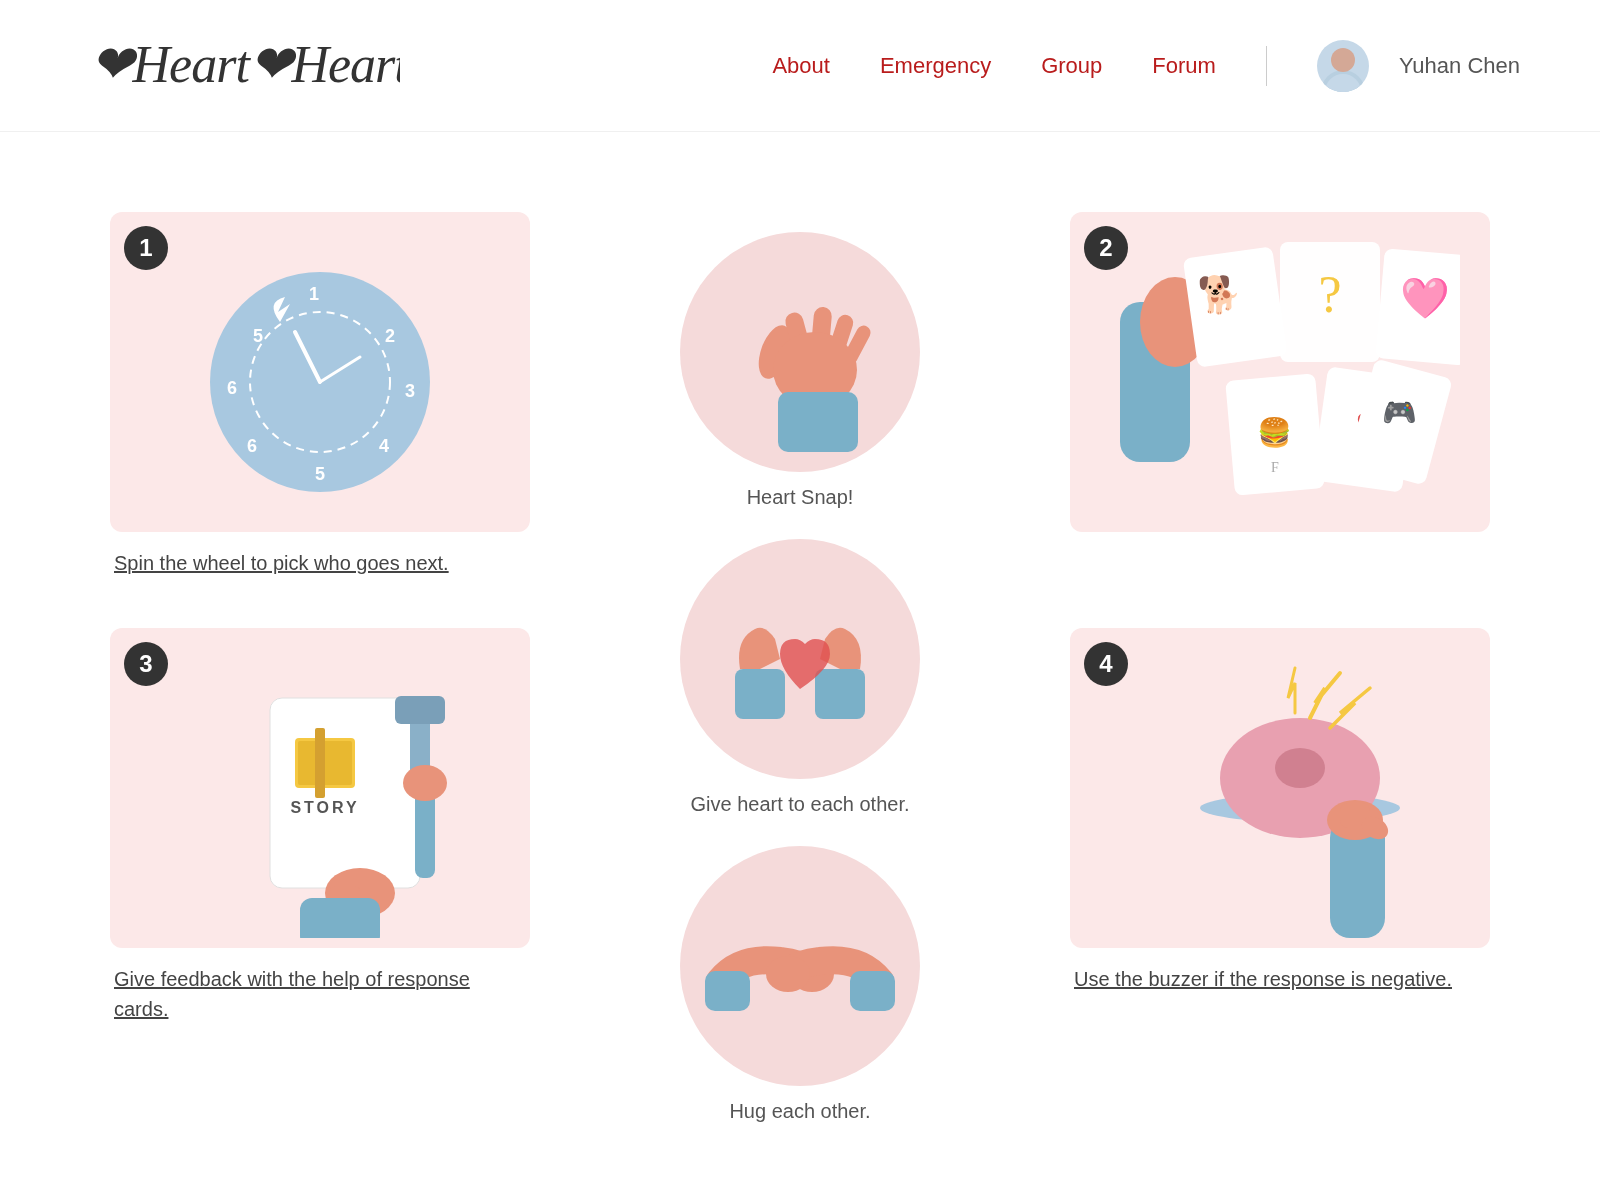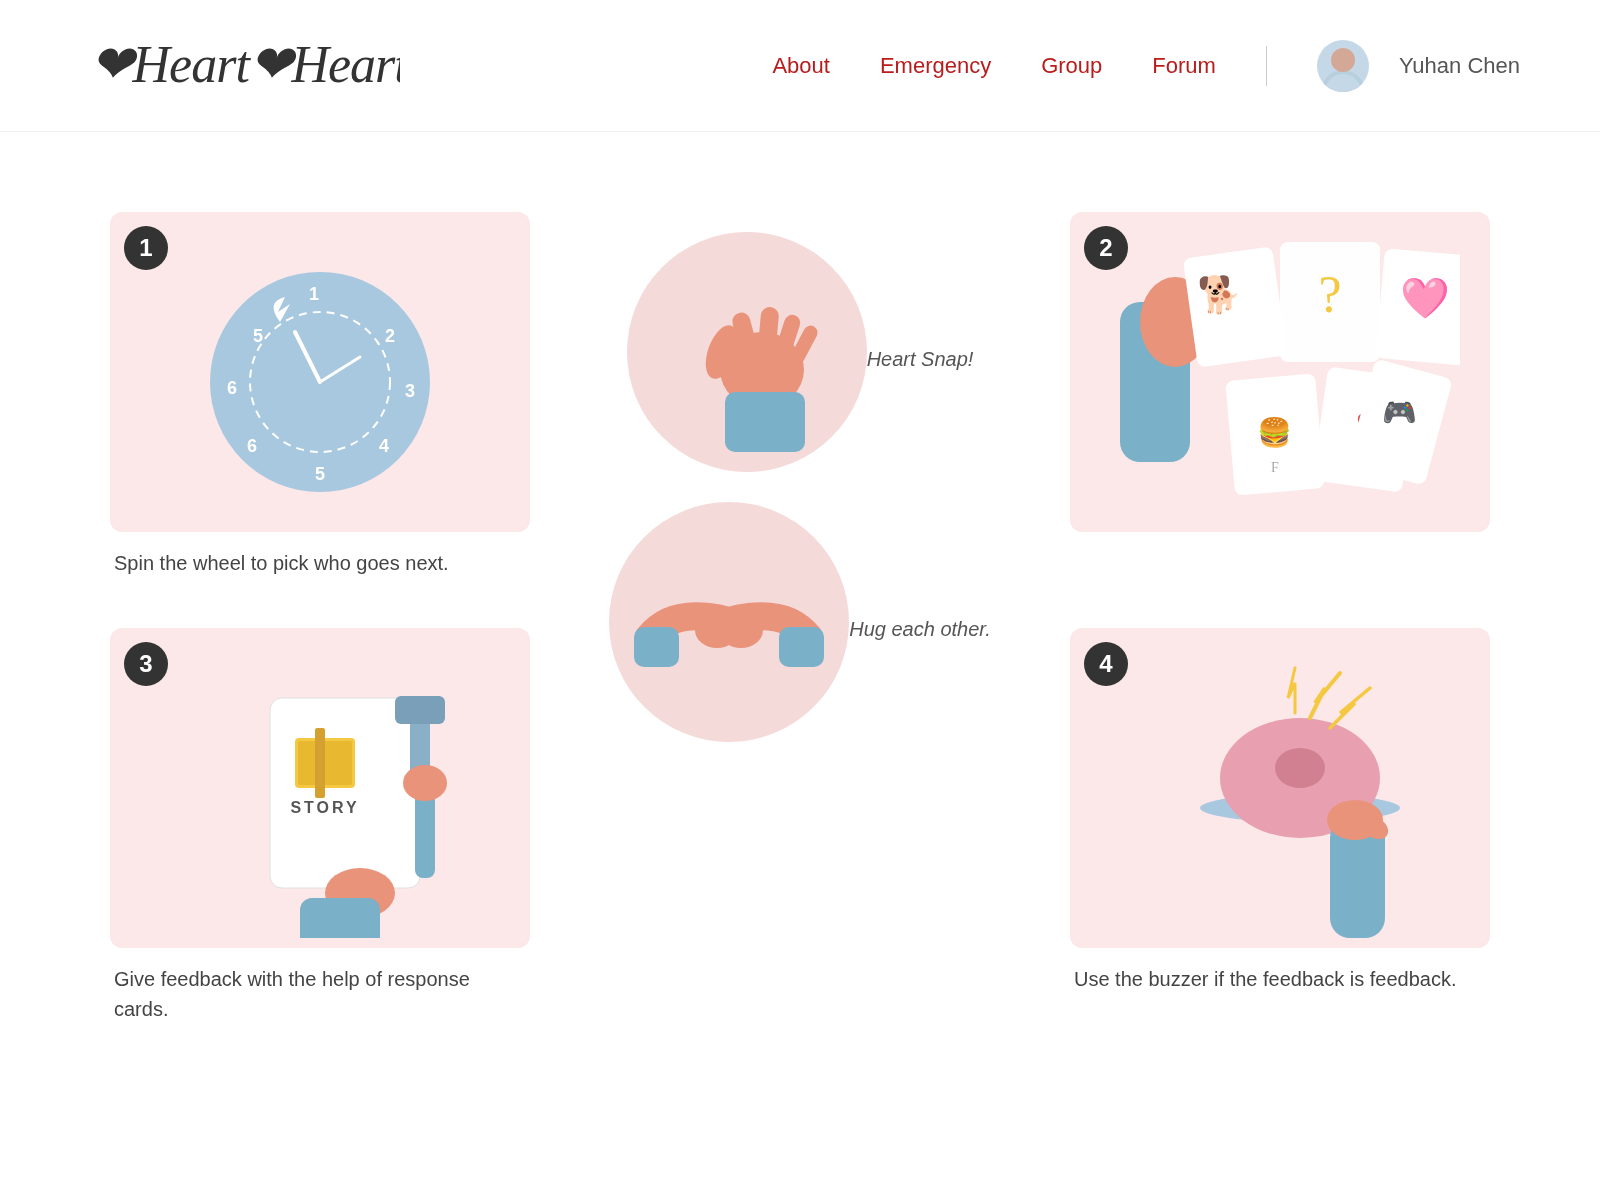--- a/index.html
+++ b/index.html
@@ -109,39 +109,39 @@
       font-family: Arial, sans-serif;
       z-index: 10;
     }
     .step-desc {
       margin-top: 16px;
       font-size: 20px;
       color: #444;
       font-family: Arial, sans-serif;
       line-height: 1.5;
       padding: 0 4px;
+      text-decoration: underline;
     }
 
     
     .middle-col {
       grid-column: 2;
       grid-row: 1 / 5;
       display: flex;
       flex-direction: column;
       align-items: center;
       justify-content: flex-start;
       padding-top: 40px;
       gap: 20px;
     }
     .circle-item {
       display: flex;
-      flex-direction: row;
+      flex-direction: column;
       align-items: center;
       margin-bottom: 10px;
-      font-style: italic;
     }
     .circle-bg {
       width: 240px;
       height: 240px;
       border-radius: 50%;
       background: #f5dada;
       display: flex;
       align-items: center;
       justify-content: center;
       overflow: hidden;
@@ -242,20 +242,37 @@
             <rect x="150" y="72" width="14" height="42" rx="7" fill="#e8937a" transform="rotate(28, 157, 93)"></rect>
 
             <ellipse cx="115" cy="118" rx="42" ry="38" fill="#e8937a"></ellipse>
 
             <rect x="78" y="140" width="80" height="60" rx="10" fill="#7ab0c8"></rect>
           </svg>
         </div>
         <p class="circle-label">Heart Snap!</p>
       </div>
 
+      <div class="circle-item">
+        <div class="circle-bg">
+          <svg width="200" height="200" viewBox="0 0 200 200">
+
+            <path d="M 40 110 Q 35 80 55 70 Q 65 65 75 80 L 80 100 Q 70 105 60 110 Z" fill="#e8937a"></path>
+
+            <path d="M 160 110 Q 165 80 145 70 Q 135 65 125 80 L 120 100 Q 130 105 140 110 Z" fill="#e8937a"></path>
+
+            <rect x="35" y="110" width="50" height="50" rx="8" fill="#7ab0c8"></rect>
+
+            <rect x="115" y="110" width="50" height="50" rx="8" fill="#7ab0c8"></rect>
+
+            <path d="M 100 130 Q 80 110 80 95 Q 80 80 95 80 Q 100 80 105 85 Q 110 80 115 80 Q 130 80 130 95 Q 130 110 100 130 Z" fill="#e05050" opacity="0.8"></path>
+          </svg>
+        </div>
+        <p class="circle-label">Give heart to each other.</p>
+      </div>
 
       <div class="circle-item">
         <div class="circle-bg">
           <svg width="200" height="200" viewBox="0 0 200 200">
 
             <path d="M 20 115 Q 40 90 80 95 Q 100 97 110 105" stroke="#e8937a" stroke-width="28" fill="none" stroke-linecap="round"></path>
 
             <ellipse cx="112" cy="108" rx="22" ry="18" fill="#e8937a"></ellipse>
 
             <rect x="5" y="105" width="45" height="40" rx="10" fill="#7ab0c8"></rect>
@@ -347,17 +364,17 @@
           <path d="M 195 75 L 195 45 L 188 60 L 195 30" stroke="#f5c842" stroke-width="3" fill="none" stroke-linecap="round"></path>
 
           <rect x="230" y="180" width="55" height="120" rx="20" fill="#7ab0c8"></rect>
           <ellipse cx="255" cy="182" rx="28" ry="20" fill="#e8937a"></ellipse>
 
           <rect x="240" y="165" width="30" height="25" rx="8" fill="#e8937a"></rect>
 
           <ellipse cx="275" cy="190" rx="14" ry="10" fill="#e8937a" transform="rotate(30, 275, 190)"></ellipse>
         </svg>
       </div>
-      <p class="step-desc">Use the buzzer if the feedback is feedback.</p>
+      <p class="step-desc">Use the buzzer if the response is negative.</p>
     </div>
 
   </div>
 </main>
 
 </body></html>

